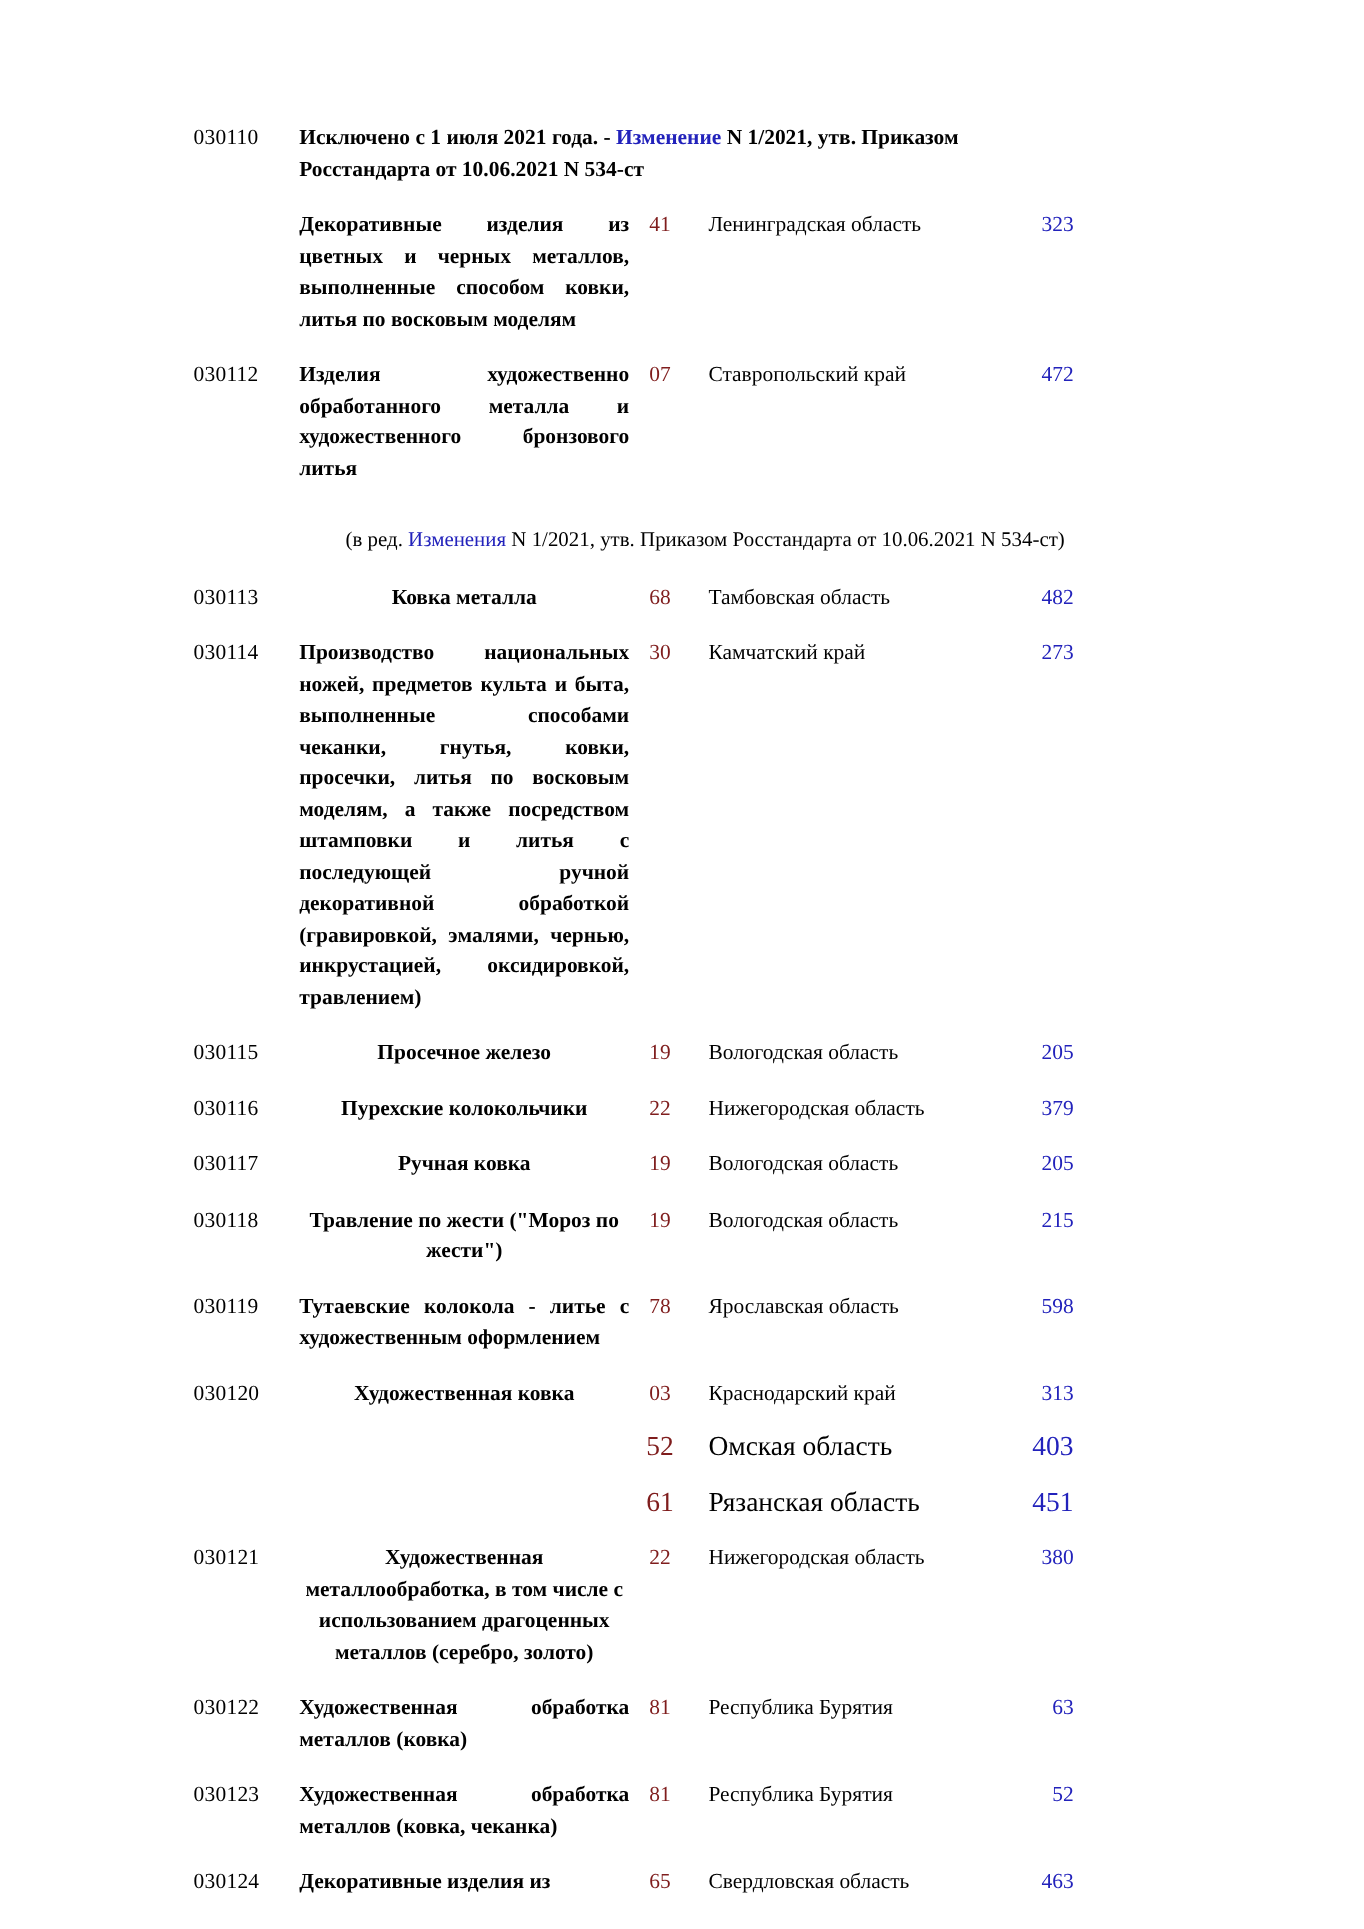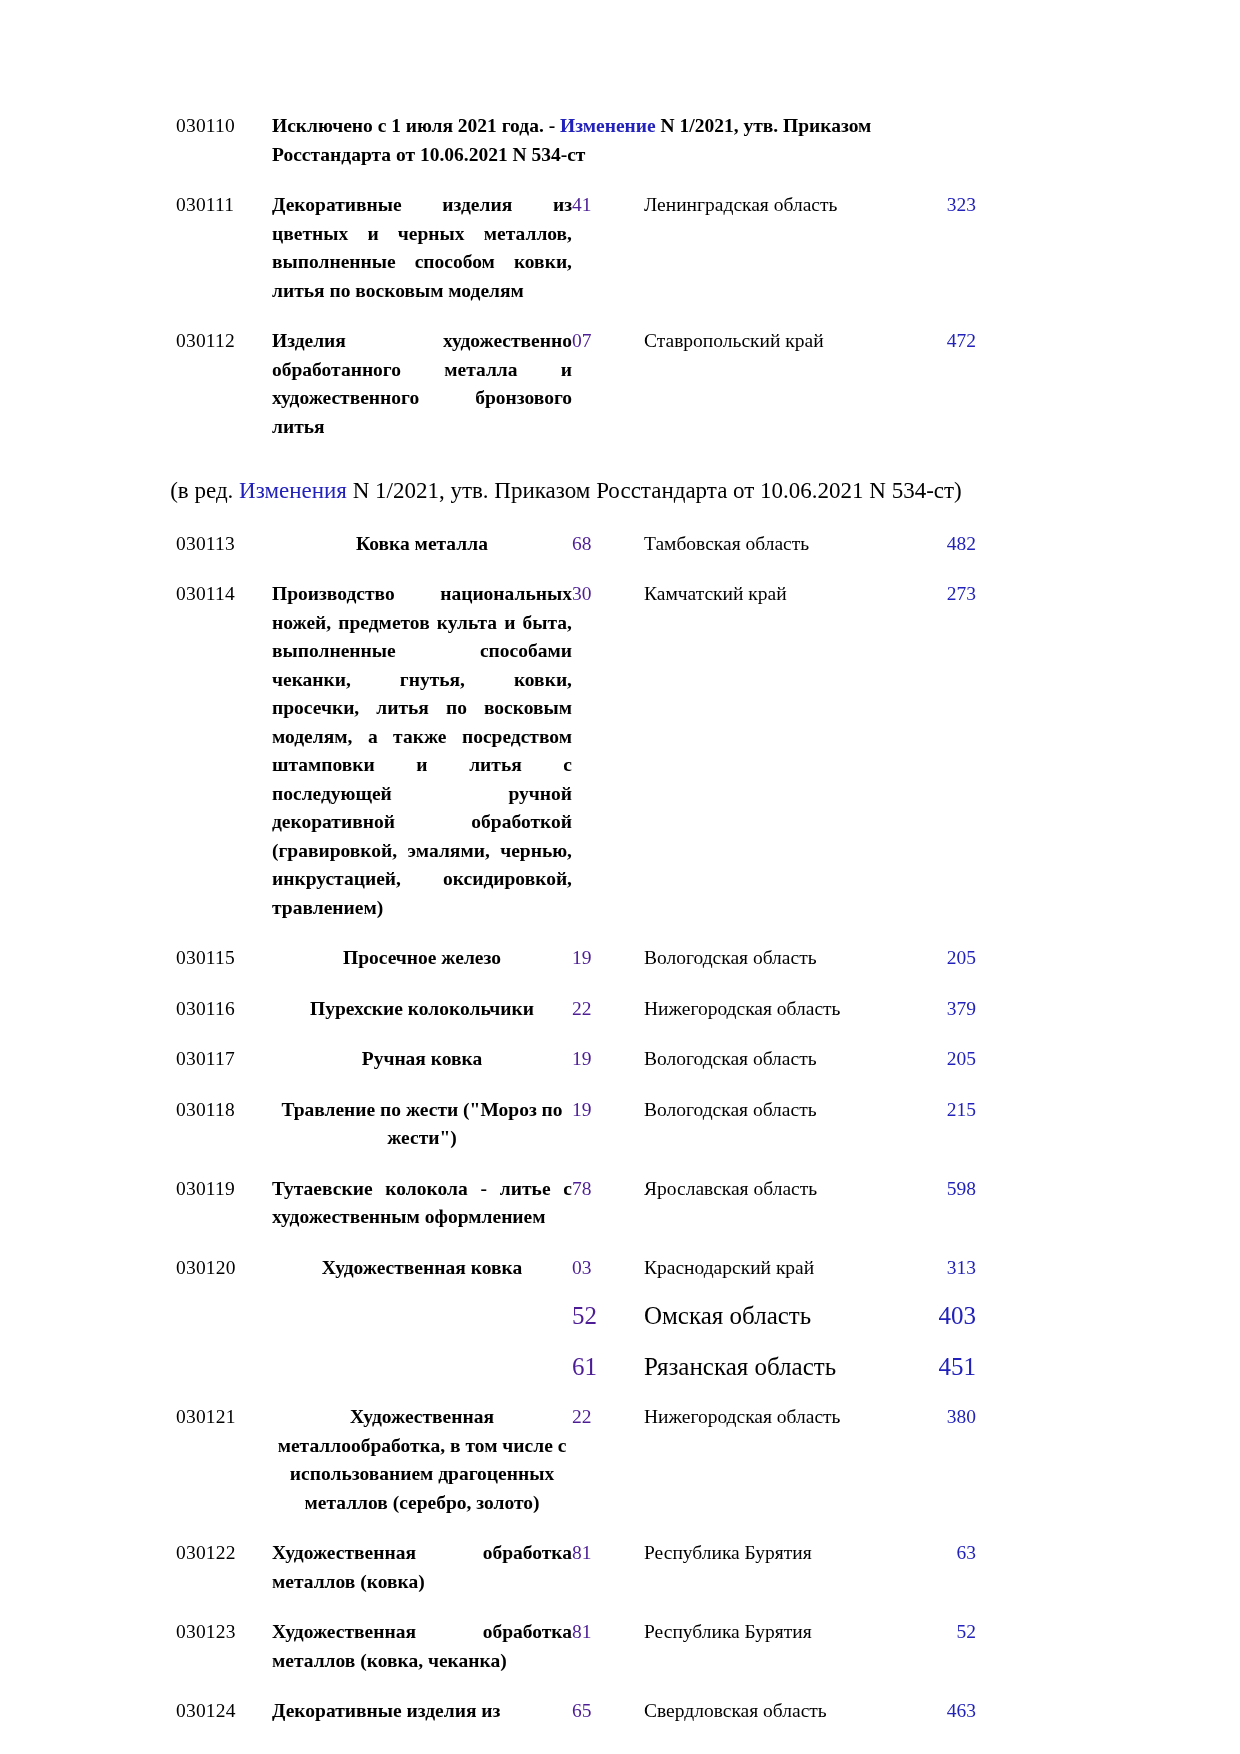--- a/index.html
+++ b/index.html
@@ -42,21 +42,22 @@
   .c-name {
     grid-column: 3;
     text-align: justify;
     text-justify: inter-word;
     hyphens: none;
     font-weight: bold;
   }
   .c-name.left { text-align: center; }
   .c-regcode {
     grid-column: 4;
-    color: #4c1d95;
+    color: #7f1d1d;
+    text-align: center;
     white-space: nowrap;
   }
   .c-region {
     grid-column: 6;
     white-space: nowrap;
   }
   .c-num {
     grid-column: 7;
     color: #2222bb;
     text-align: right;
@@ -76,42 +77,41 @@
   .subrow {
     display: grid;
     grid-template-columns: 82px 14px 300px 56px 16px 272px 60px;
     font-size: 25px;
     line-height: 28.5px;
     margin-bottom: 22px;
   }
 
   
   .note {
-    font-size: 23px;
+    font-size: 19px;
     line-height: 28.5px;
     margin: 0 0 24px -12px;
-    text-align: center;
+    text-align: right;
   }
 
   .lnk { color: #2222bb; }
 
   .spacer-lg { height: 14px; }
 </style>
 </head>
 <body>
 
 <div class="page">
 
   <div class="row wide">
     <div class="c-code">030110</div>
     <div class="c-name left"><span>Исключено с 1 июля 2021 года. - </span><span class="lnk">Изменение</span><span> N 1/2021, утв. Приказом Росстандарта от 10.06.2021 N 534-ст</span></div>
   </div>
 
   <div class="row">
-    <div class="c-code">030111</div>
     <div class="c-name">Декоративные изделия из цветных и черных металлов, выполненные способом ковки, литья по восковым моделям</div>
     <div class="c-regcode">41</div>
     <div class="c-region">Ленинградская область</div>
     <div class="c-num">323</div>
   </div>
 
   <div class="row">
     <div class="c-code">030112</div>
     <div class="c-name">Изделия художественно обработанного металла и художественного бронзового литья</div>
     <div class="c-regcode">07</div>

